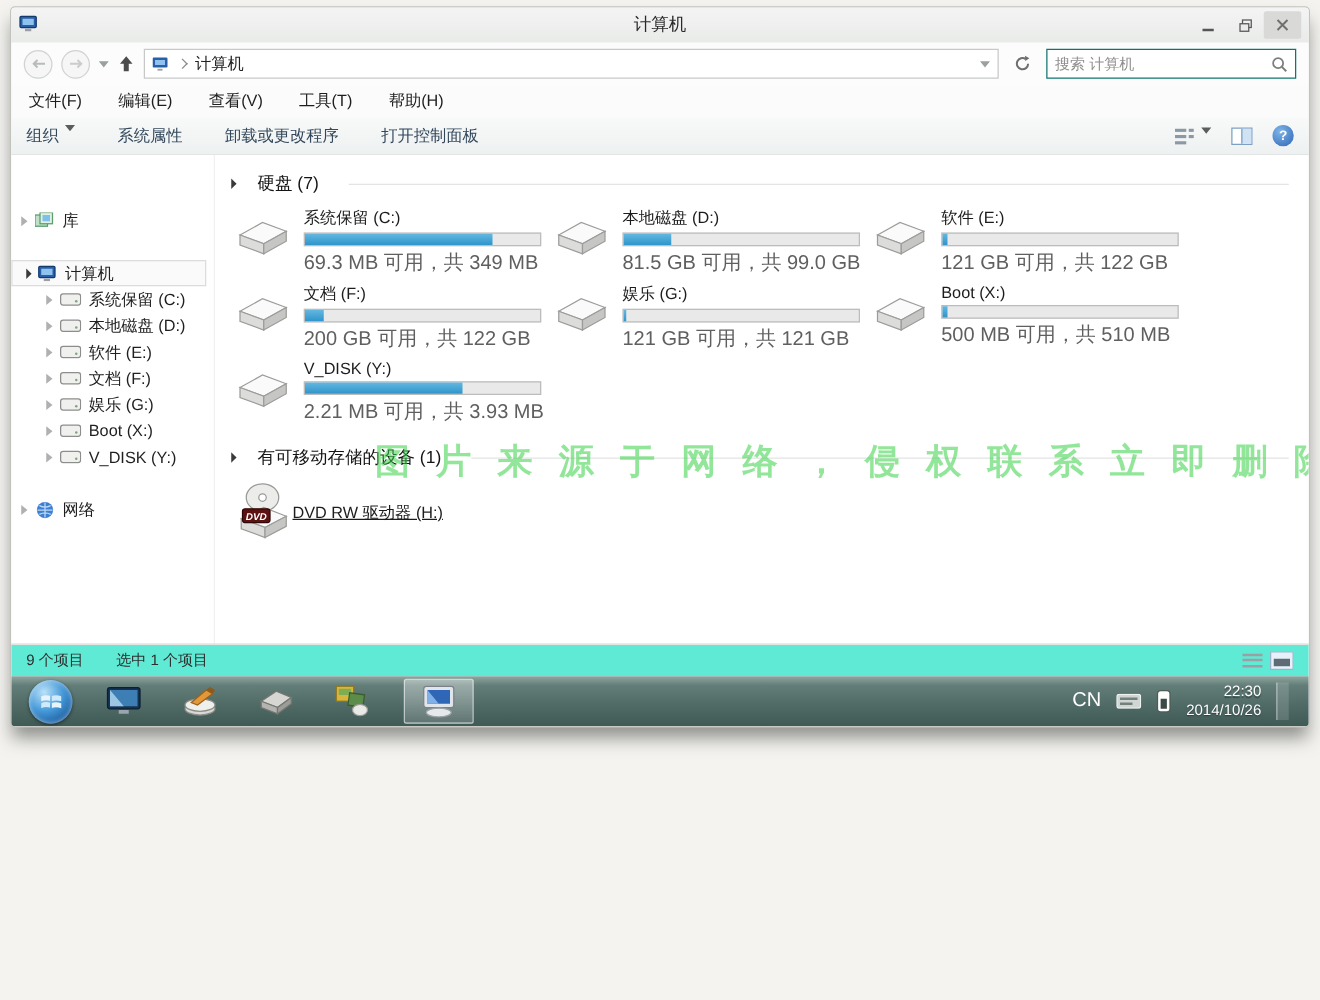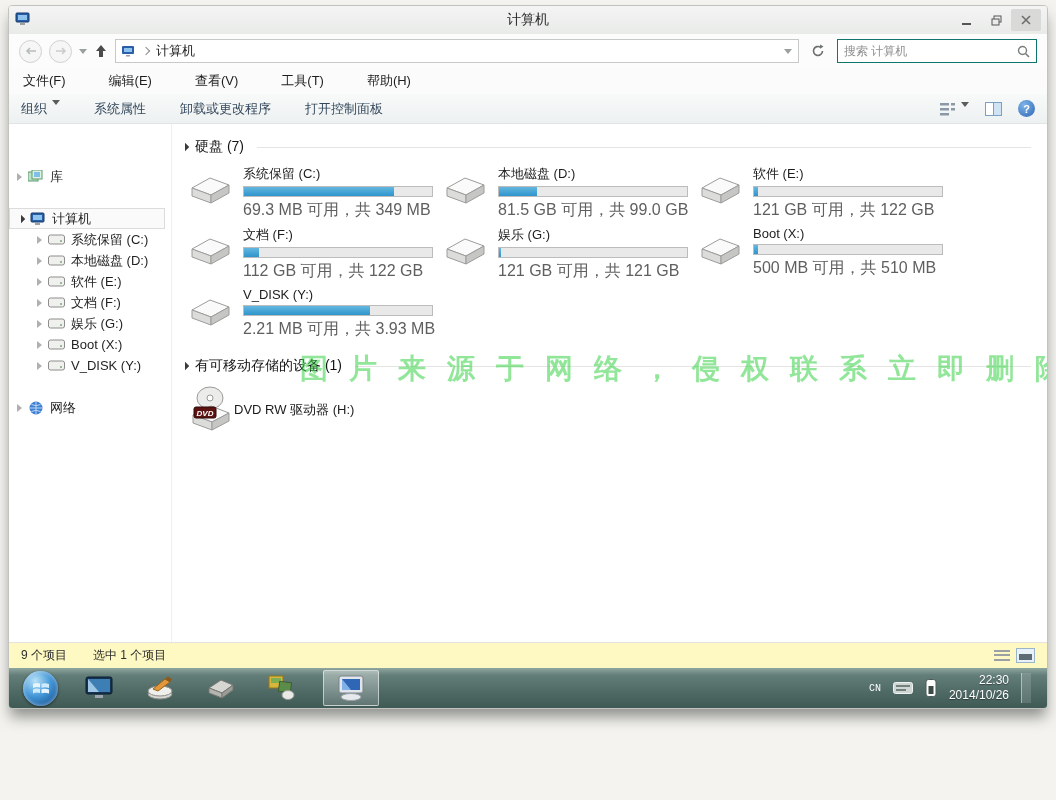--- a/index.html
+++ b/index.html
@@ -1,18 +1,18 @@
 <!DOCTYPE html>
 <html><head>
 <meta charset="utf-8">
 <style>
   * { margin:0; padding:0; box-sizing:border-box; }
   html,body { width:1056px; height:800px; overflow:hidden;
     font-family:"Liberation Sans","DejaVu Sans",sans-serif; background:#f4f3f0; }
-  .photo { position:absolute; left:8px; top:5px; width:1040px; height:704px;
+  .photo { position:absolute; left:8px; top:5px; width:1040px; height:577px;
     border:1px solid #c3c3bd; border-radius:4px; overflow:hidden; background:#fff;
     box-shadow:0 10px 14px -2px rgba(45,50,45,.5); }
 
   
   .titlebar { height:28px; background:linear-gradient(#f3f4f3,#e9ebe9);
     position:relative; display:flex; align-items:center; }
   .app-icon { position:absolute; left:6px; top:5px; }
   .title { position:absolute; left:0; right:0; text-align:center; font-size:14px; color:#2a2a2a; }
   .win-controls { position:absolute; right:6px; top:3px; display:flex; }
   .wbtn { width:30px; height:22px; display:flex; align-items:center; justify-content:center; }
@@ -32,21 +32,21 @@
     border-top:1.5px solid #8a8a8a; transform:rotate(45deg); margin:0 2px; }
   .addr-caret { margin-left:auto; }
   .refreshbtn { width:24px; height:24px; display:flex; align-items:center; justify-content:center; }
   .searchbox { width:200px; height:24px; border:1px solid #0f766e; background:#fff;
     display:flex; align-items:center; padding:0 6px; }
   .searchbox input { flex:1; border:none; outline:none; font-size:12px; color:#333;
     font-family:inherit; background:transparent; }
   .searchbox input::placeholder { color:#8f8f8f; }
 
   .menubar { height:26px; background:#fafbfa; display:flex; align-items:center;
-    padding-left:14px; gap:43px; font-size:13px; color:#1e1e1e; }
+    padding-left:14px; gap:29px; font-size:13px; color:#1e1e1e; }
   .menu-item { cursor:default; }
 
   .toolbar { height:30px; background:linear-gradient(#f8fafa,#eef1f1);
     border-bottom:1px solid #e2e5e4; display:flex; align-items:center;
     padding:0 12px; font-size:13px; color:#34485c; }
   .tb-item { margin-right:34px; display:flex; align-items:flex-start; gap:5px; }
   .tb-right { margin-left:auto; display:flex; align-items:center; gap:16px; }
   .views-lines { display:inline-block; }
   .preview-pane-icon { width:17px; height:14px; border:1px solid #7ba0c4; background:#fff; display:flex; }
   .preview-pane-icon i { flex:1; } .preview-pane-icon i:last-child { background:#cfe3f5; border-left:1px solid #7ba0c4; }
@@ -62,39 +62,39 @@
   .side-row { height:21px; display:flex; align-items:center; gap:6px; padding-left:8px; }
   .side-row.selected { border:1px solid #dcdcdc; background:#fafafa; width:156px; }
   .side-row.child { padding-left:28px; }
   .side-gap { height:21px; }
   .tri-c { width:0; height:0; border-top:4px solid transparent; border-bottom:4px solid transparent;
     border-left:5px solid #b0b0b0; flex:0 0 auto; }
   .tri-e { width:0; height:0; border-left:6px solid transparent; border-top:6px solid #3a3a3a;
     transform:rotate(45deg); flex:0 0 auto; }
 
   .content { flex:1; position:relative; padding:14px 16px 0 10px; overflow:hidden; }
-  .group-header { display:flex; align-items:center; gap:7px; font-size:14px;
+  .group-header { display:flex; align-items:center; gap:18px; font-size:14px;
     color:#141414; margin-bottom:9px; }
   .group-rule { flex:1; height:1px; background:#e4e4e3; margin-left:6px; }
   .drive-grid { display:grid; grid-template-columns:255px 255px 255px; row-gap:11px;
     margin:4px 0 20px 4px; }
   .drive-item { display:flex; gap:9px; height:50px; }
   .drive-glyph { margin-top:8px; flex:0 0 auto; }
   .drive-name { font-size:13px; color:#1c1c1c; margin-bottom:3px; }
   .cap-bar { width:190px; height:11px; border:1px solid #bcbcbc; background:#e9e9e9; }
   .cap-fill { height:100%; background:linear-gradient(#63b7e0,#2e95cb); }
   .drive-caption { font-size:16px; color:#5f5f5f; margin-top:3px; }
   .dvd-item { display:flex; align-items:center; margin-left:4px; height:52px; }
-  .dvd-label { font-size:13px; color:#1c1c1c; }
+  .dvd-label { font-size:13px; color:#1c1c1c;text-decoration:underline; }
 
   .watermark { position:absolute; left:128px; top:226px; z-index:6; pointer-events:none;
     font-size:28px; font-weight:bold; letter-spacing:21px; white-space:nowrap;
     color:rgba(56,209,70,.55); }
 
-  .statusbar { position:absolute; left:0; right:0; bottom:40px; height:26px; background:#fef9c3;
+  .statusbar { position:absolute; left:0; right:0; bottom:40px; height:26px; background:#5eead4;
     border-top:1px solid #e3e3e2; display:flex; align-items:center; padding:0 12px;
     gap:26px; font-size:12px; color:#2e2e2e; }
   .status-views { margin-left:auto; display:flex; gap:6px; align-items:center; }
   .sv-list { width:16px; height:13px; display:flex; flex-direction:column; justify-content:space-around; }
   .sv-list i { height:2px; background:#9aa0a4; }
   .sv-thumb { width:19px; height:15px; border:1px solid #98b5cc; background:#e9f1f8;
     display:flex; align-items:flex-end; padding:2px; }
   .sv-thumb i { width:100%; height:6px; background:#5d6b74; }
 
   
@@ -102,21 +102,21 @@
     background:linear-gradient(#8fa7a0,#637d78 18%,#4f6a65 60%,#3f5955);
     display:flex; align-items:center; padding-left:14px; gap:21px; }
   .start-orb { width:35px; height:35px; border-radius:50%;
     background:radial-gradient(circle at 35% 28%,#b9e2f7,#4598d8 45%,#1b5d9e 80%,#0e3f74);
     box-shadow:inset 0 0 4px rgba(255,255,255,.6),0 1px 3px rgba(0,0,0,.5);
     display:flex; align-items:center; justify-content:center; }
   .task-btn { width:40px; height:36px; display:flex; align-items:center; justify-content:center; }
   .task-btn.active { width:56px; background:linear-gradient(rgba(255,255,255,.38),rgba(255,255,255,.16));
     border:1px solid rgba(255,255,255,.55); border-radius:2px; }
   .tray { margin-left:auto; display:flex; align-items:center; gap:12px; padding-right:16px; color:#fff; }
-  .tray-lang { font-size:10px;font-family:Liberation Mono, monospace; }
+  .tray-lang { font-size:16px; }
   .clock { text-align:right; font-size:12px; line-height:1.25; text-shadow:0 1px 1px rgba(0,0,0,.4); }
   .show-desktop { width:10px; align-self:stretch; border-left:1px solid rgba(255,255,255,.45);
     background:rgba(255,255,255,.14); }
 </style>
 </head>
 <body>
 
 <div class="photo">
 
   <div class="titlebar">
@@ -368,21 +368,21 @@
           <svg class="drive-glyph" width="48" height="34">
               <path d="M6 15 L24 5 L43 12 L25 22 Z" fill="#fafafa" stroke="#9c9c9a"></path>
               <path d="M6 15 L25 22 L25 30 L6 23 Z" fill="#dcdcda" stroke="#9c9c9a"></path>
               <path d="M25 22 L43 12 L43 20 L25 30 Z" fill="#c6c6c4" stroke="#9c9c9a"></path>
             </svg>
           <div class="drive-info">
             <div class="drive-name">文档 (F:)</div>
             <div class="cap-bar">
                 <div class="cap-fill" style="width: 8%;"></div>
               </div>
-            <div class="drive-caption">112 GB 可用，共 122 GB</div>
+            <div class="drive-caption">200 GB 可用，共 122 GB</div>
           </div>
         </div>
 
         <div class="drive-item">
           <svg class="drive-glyph" width="48" height="34">
               <path d="M6 15 L24 5 L43 12 L25 22 Z" fill="#fafafa" stroke="#9c9c9a"></path>
               <path d="M6 15 L25 22 L25 30 L6 23 Z" fill="#dcdcda" stroke="#9c9c9a"></path>
               <path d="M25 22 L43 12 L43 20 L25 30 Z" fill="#c6c6c4" stroke="#9c9c9a"></path>
             </svg>
           <div class="drive-info">

